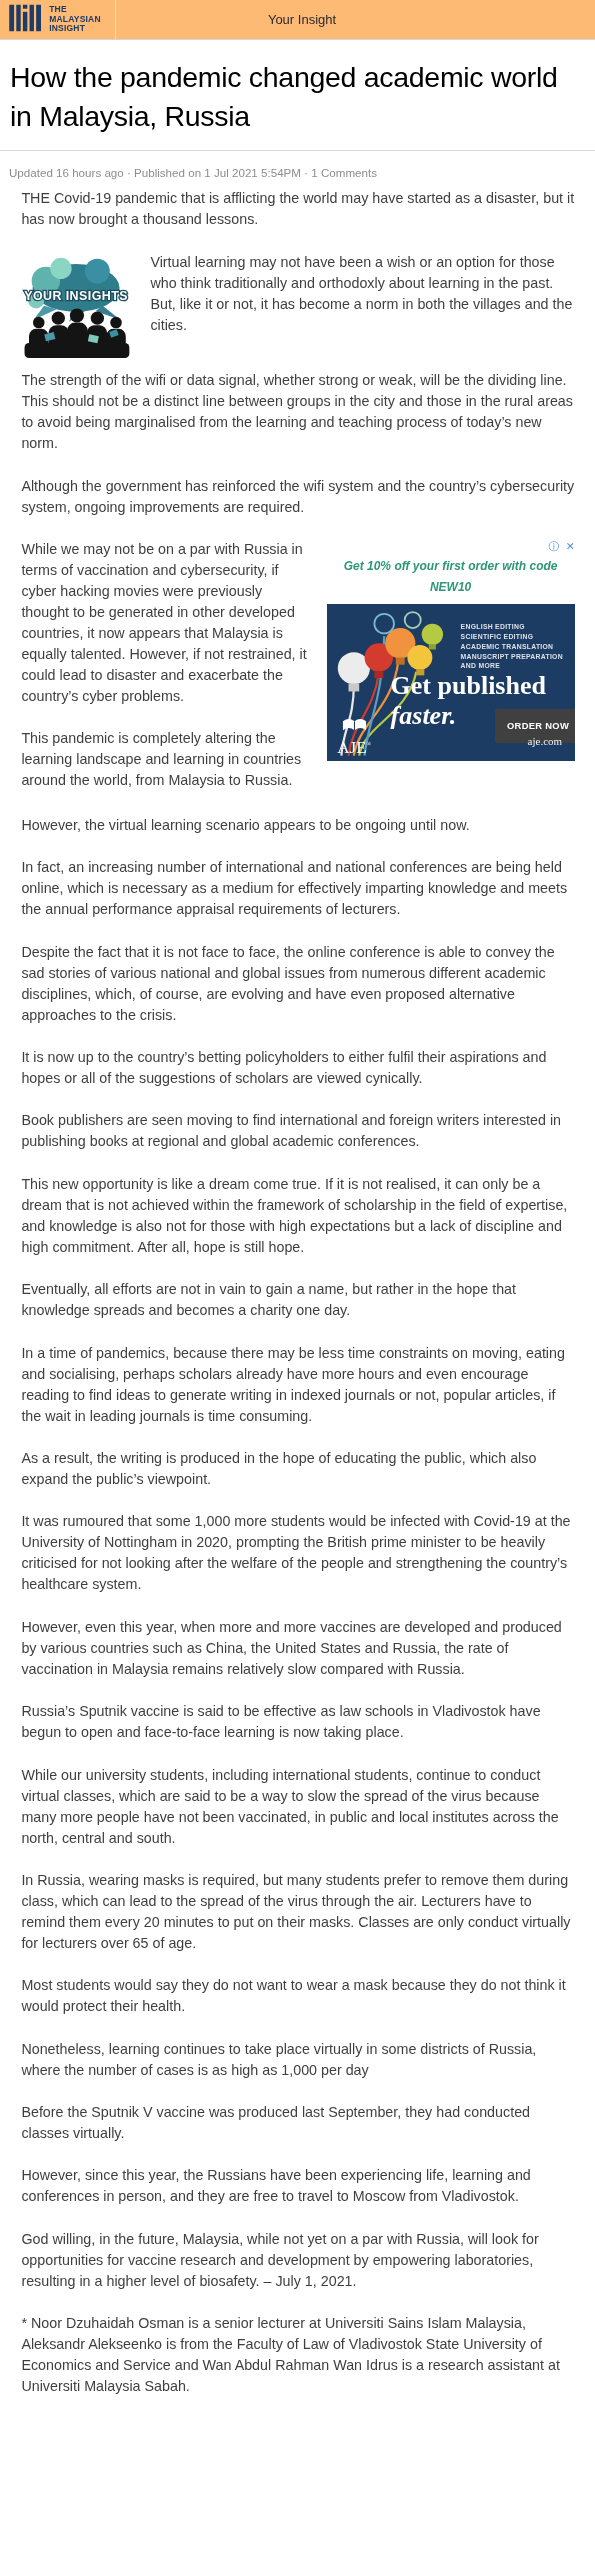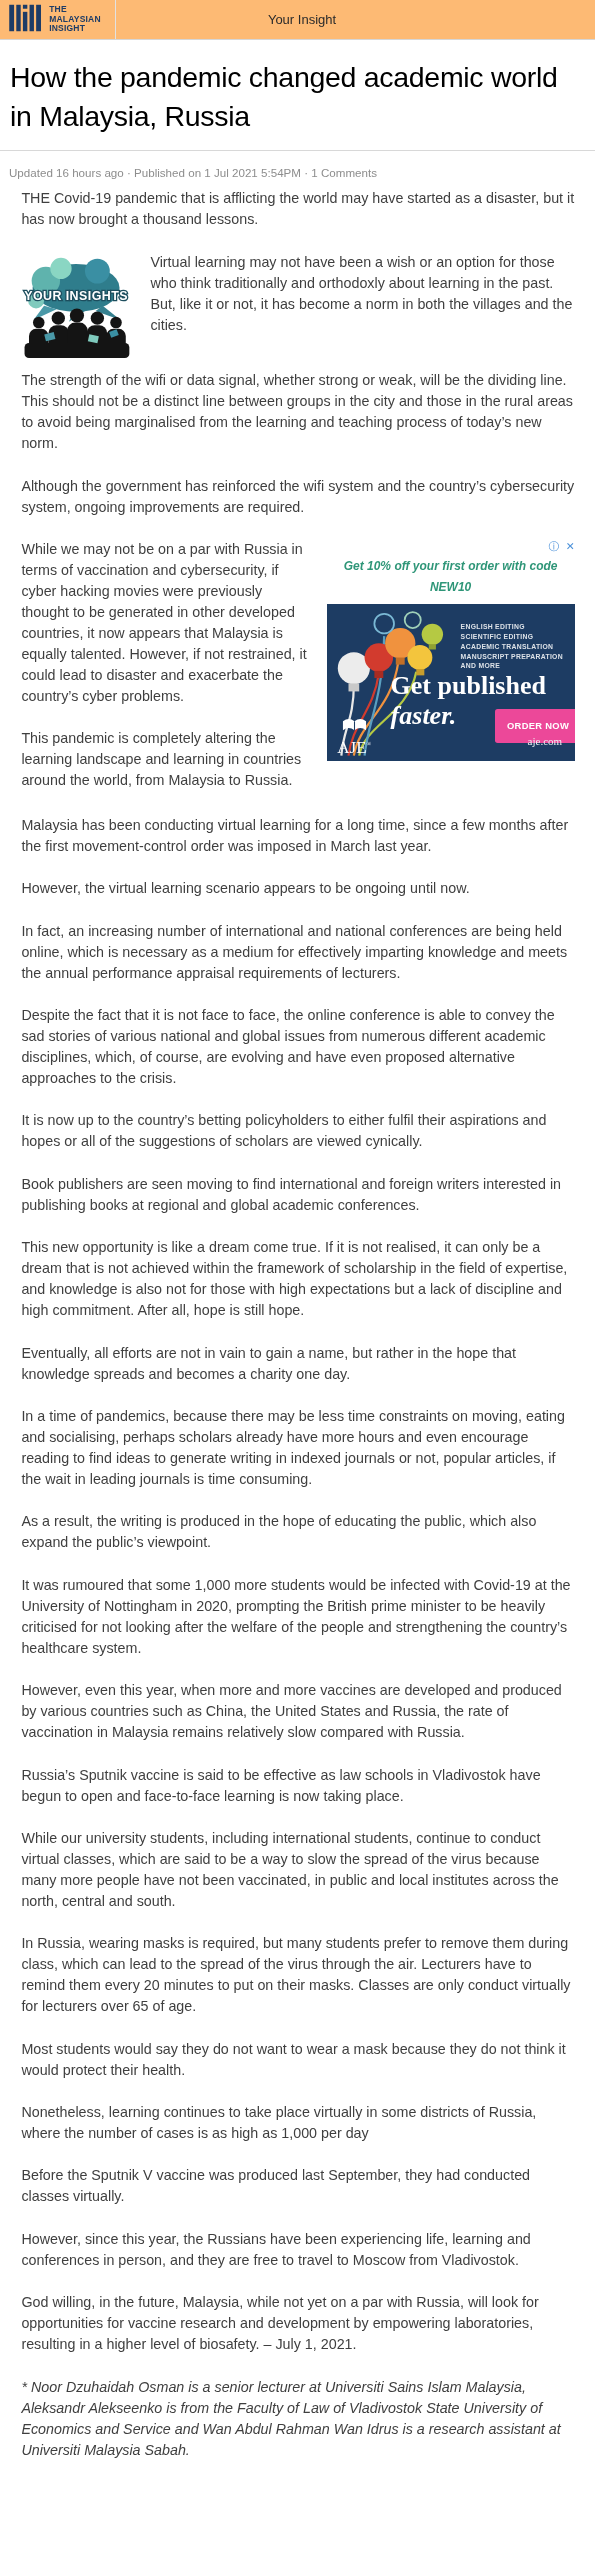--- a/index.html
+++ b/index.html
@@ -16,21 +16,21 @@
   .article-head{padding:0 10px;}
   h1.article-title{font-size:28.5px;font-weight:400;color:#000;line-height:39px;margin:18px 0 14.3px;letter-spacing:-0.3px;}
   .head-rule{border:0;border-top:0.9px solid #d8d8d8;margin:0;}
   .meta{padding:15px 9px 1.8px;color:#8d8d8d;font-size:11.6px;}
 
   
   .article-body{padding:7.1px 21.4px 23px;font-size:14.3px;line-height:21px;color:#3f3f3f;}
   .article-body p{margin:0 0 21.4px;}
   .media-block{overflow:hidden;}
   .insights-img{float:left;width:111px;height:107px;margin:2.7px 18px 9px 0;}
-  .footnote{font-style:italic;}
+  .footnote{}
 
   
   .ad-box{float:right;width:248px;margin:0 0 3.6px 14.3px;padding-bottom:50px;}
   .ad-controls{text-align:right;font-size:10.7px;line-height:14.3px;height:14.3px;color:#4a90d9;}
   .ad-controls span{cursor:pointer;margin-left:3.6px;}
   .ad-promo{text-align:center;font-style:italic;font-weight:bold;font-size:12px;margin:2.7px 0 6.2px;}
   .ad-banner{position:relative;width:264px;height:157px;margin-left:auto;cursor:pointer;overflow:hidden;}
   .ad-services{position:absolute;left:134px;top:18px;font-size:6.8px;line-height:9.8px;letter-spacing:0.3px;font-weight:bold;color:#dde2e8;}
   .ad-headline1{position:absolute;left:64px;top:68px;color:#fff;font-family:"Liberation Serif",serif;font-weight:bold;font-size:26px;line-height:27px;white-space:nowrap;}
   .ad-headline2{position:absolute;left:64px;top:98px;color:#fff;font-family:"Liberation Serif",serif;font-weight:bold;font-style:italic;font-size:26px;line-height:27px;}
@@ -148,36 +148,35 @@
         </svg>
         <div class="ad-services">
           <div>ENGLISH EDITING</div>
           <div>SCIENTIFIC EDITING</div>
           <div>ACADEMIC TRANSLATION</div>
           <div>MANUSCRIPT PREPARATION</div>
           <div>AND MORE</div>
         </div>
         <div class="ad-headline1">Get published</div>
         <div class="ad-headline2">faster.</div>
-        <div class="ad-cta" style="background:#ec4899">ORDER NOW</div>
+        <div class="ad-cta" style="background:#404040">ORDER NOW</div>
         <div class="ad-url">aje.com</div>
         <div class="aje-logo">
           <svg width="27" height="16" viewBox="0 0 30 18">
             <path d="M2 6 Q8.5 0.5 15 6 Q21.5 0.5 28 6 L28 16 Q21.5 11 15 16 Q8.5 11 2 16 Z" fill="#ffffff"></path>
             <line x1="15" y1="6" x2="15" y2="16" stroke="#1d3c63" stroke-width="1.2"></line>
           </svg><br>
           <span>AJE</span><span class="reg">®</span>
         </div>
       </div>
     </aside>
     <p>While we may not be on a par with Russia in terms of vaccination and cybersecurity, if cyber hacking movies were previously thought to be generated in other developed countries, it now appears that Malaysia is equally talented. However, if not restrained, it could lead to disaster and exacerbate the country’s cyber problems.</p>
     <p>This pandemic is completely altering the learning landscape and learning in countries around the world, from Malaysia to Russia.</p>
   </div>
 
-  <p>Malaysia has been conducting virtual learning for a long time, since a few months after the first movement-control order was imposed in March last year.</p>
   <p>However, the virtual learning scenario appears to be ongoing until now.</p>
   <p>In fact, an increasing number of international and national conferences are being held online, which is necessary as a medium for effectively imparting knowledge and meets the annual performance appraisal requirements of lecturers.</p>
   <p>Despite the fact that it is not face to face, the online conference is able to convey the sad stories of various national and global issues from numerous different academic disciplines, which, of course, are evolving and have even proposed alternative approaches to the crisis.</p>
   <p>It is now up to the country’s betting policyholders to either fulfil their aspirations and hopes or all of the suggestions of scholars are viewed cynically.</p>
   <p>Book publishers are seen moving to find international and foreign writers interested in publishing books at regional and global academic conferences.</p>
   <p>This new opportunity is like a dream come true. If it is not realised, it can only be a dream that is not achieved within the framework of scholarship in the field of expertise, and knowledge is also not for those with high expectations but a lack of discipline and high commitment. After all, hope is still hope.</p>
   <p>Eventually, all efforts are not in vain to gain a name, but rather in the hope that knowledge spreads and becomes a charity one day.</p>
   <p>In a time of pandemics, because there may be less time constraints on moving, eating and socialising, perhaps scholars already have more hours and even encourage reading to find ideas to generate writing in indexed journals or not, popular articles, if the wait in leading journals is time consuming.</p>
   <p>As a result, the writing is produced in the hope of educating the public, which also expand the public’s viewpoint.</p>
   <p>It was rumoured that some 1,000 more students would be infected with Covid-19 at the University of Nottingham in 2020, prompting the British prime minister to be heavily criticised for not looking after the welfare of the people and strengthening the country’s healthcare system.</p>

